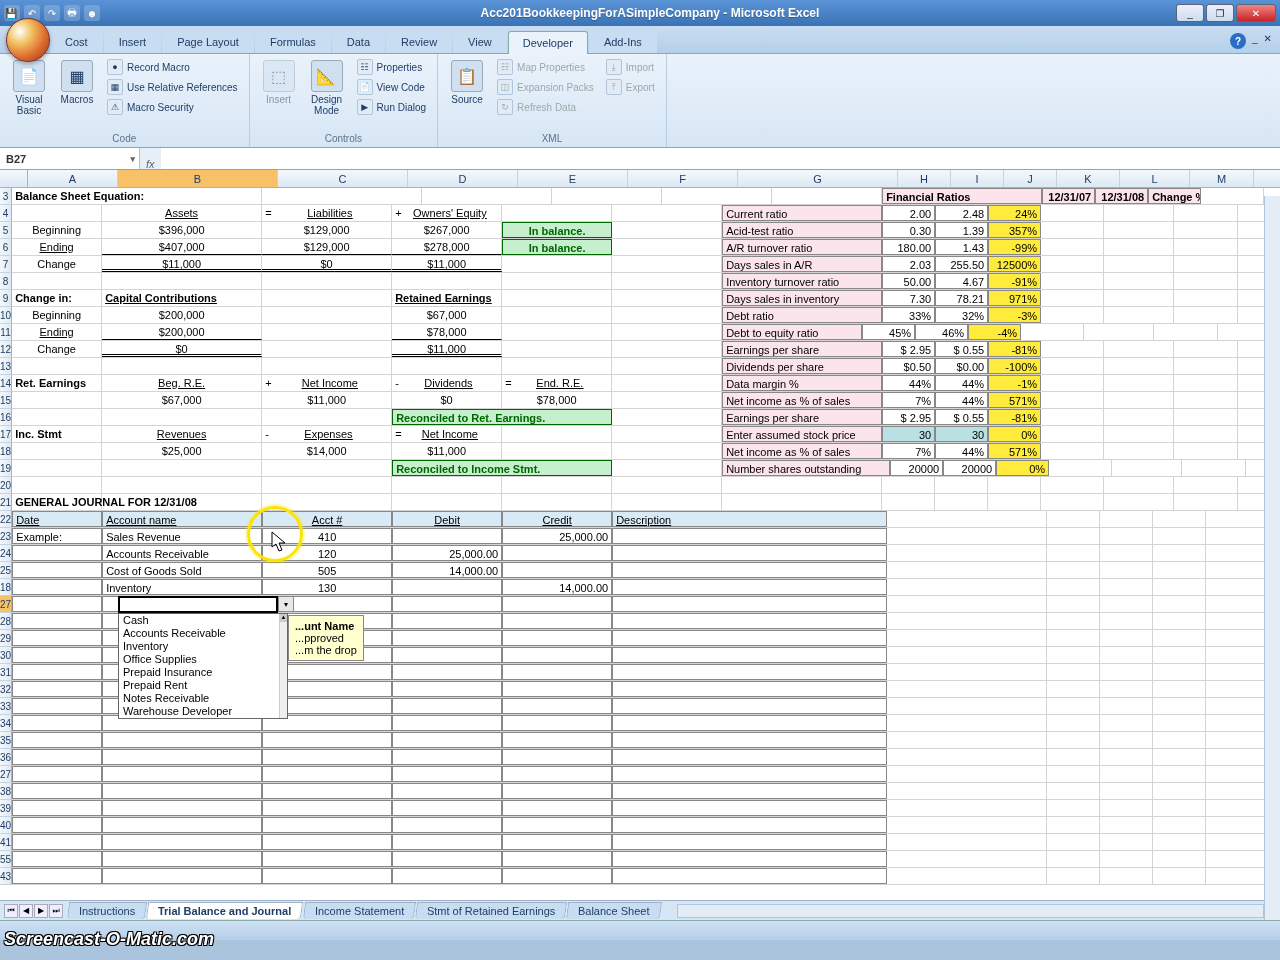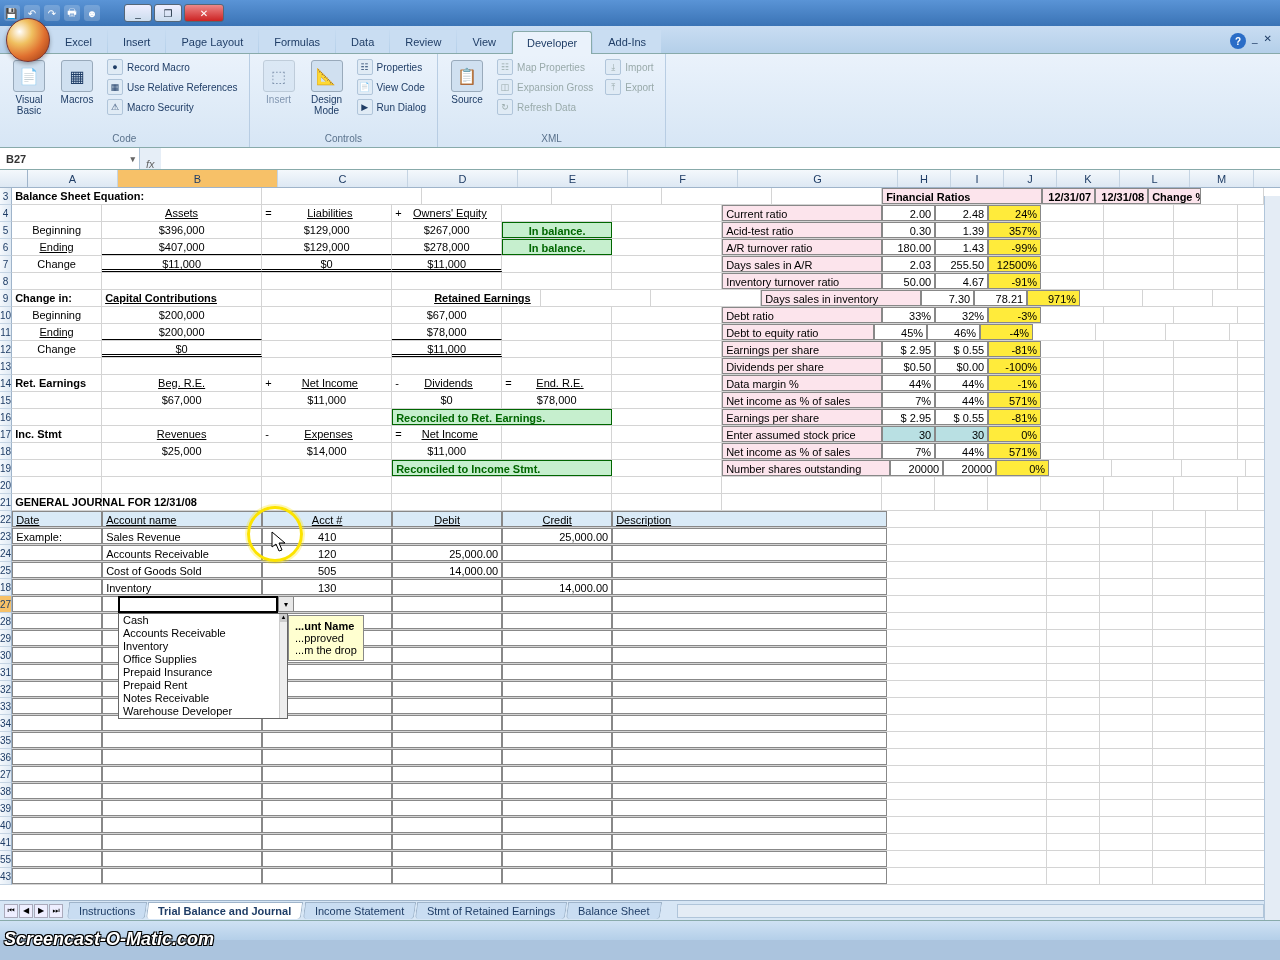--- a/index.html
+++ b/index.html
@@ -103,30 +103,31 @@
 <body>
 
 <div class="titlebar">
   <div class="title-left">
     <span class="qat-icon">💾</span>
     <span class="qat-icon">↶</span>
     <span class="qat-icon">↷</span>
     <span class="qat-icon">🖶</span>
     <span class="qat-icon">☻</span>
   </div>
+  <div class="title-center">Acc201BookkeepingForASimpleCompany - Microsoft Excel</div>
   <div class="title-right">
     <div class="win-btn">_</div>
     <div class="win-btn">❐</div>
     <div class="win-btn close">✕</div>
   </div>
 </div>
 
 <div class="office-row">
   <div class="office-btn"></div>
-  <div class="tab">Excel</div>
+  <div class="tab">Cost</div>
   <div class="tab">Insert</div>
   <div class="tab">Page Layout</div>
   <div class="tab">Formulas</div>
   <div class="tab">Data</div>
   <div class="tab">Review</div>
   <div class="tab">View</div>
   <div class="tab active">Developer</div>
   <div class="tab">Add-Ins</div>
   <div class="tab-right">
     <div class="help-icon">?</div>
@@ -196,21 +197,21 @@
           <div class="big-icon">📋</div>
           <span>Source</span>
         </div>
       <div class="small-btns">
         <div class="small-btn disabled">
             <span class="small-icon">☷</span>
             <span>Map Properties</span>
           </div>
         <div class="small-btn disabled">
             <span class="small-icon">◫</span>
-            <span>Expansion Gross</span>
+            <span>Expansion Packs</span>
           </div>
         <div class="small-btn disabled">
             <span class="small-icon">↻</span>
             <span>Refresh Data</span>
           </div>
       </div>
       <div class="small-btns">
         <div class="small-btn disabled">
             <span class="small-icon">⤓</span>
             <span>Import</span>
@@ -382,21 +383,21 @@
           <div class="cell r" style="width: 53px; border: 1px solid rgb(136, 136, 136);">4.67</div>
           <div class="cell r yellow" style="width: 53px; border: 1px solid rgb(136, 136, 136);">-91%</div>
           <div class="cell" style="width: 63px;"></div>
           <div class="cell" style="width: 70px;"></div>
           <div class="cell" style="width: 64px;"></div>
         </div>
         <div class="row">
           <div class="cell b" style="width: 90px;">Change in:</div>
           <div class="cell b u" style="width: 160px;">Capital Contributions</div>
           <div class="cell" style="width: 130px;"></div>
-          <div class="cell b u" style="width: 110px; margin-left: 39px;">Retained Earnings</div>
+          <div class="cell b u" style="width: 110px;">Retained Earnings</div>
           <div class="cell" style="width: 110px;"></div>
           <div class="cell" style="width: 110px;"></div>
           <div class="cell pink" style="width: 160px; border: 1px solid rgb(136, 136, 136);">Days sales in inventory</div>
           <div class="cell r" style="width: 53px; border: 1px solid rgb(136, 136, 136);">7.30</div>
           <div class="cell r" style="width: 53px; border: 1px solid rgb(136, 136, 136);">78.21</div>
           <div class="cell r yellow" style="width: 53px; border: 1px solid rgb(136, 136, 136);">971%</div>
           <div class="cell" style="width: 63px;"></div>
           <div class="cell" style="width: 70px;"></div>
           <div class="cell" style="width: 64px;"></div>
         </div>
@@ -415,21 +416,21 @@
           <div class="cell" style="width: 70px;"></div>
           <div class="cell" style="width: 64px;"></div>
         </div>
         <div class="row">
           <div class="cell u c" style="width: 90px;">Ending</div>
           <div class="cell c border-b" style="width: 160px;">$200,000</div>
           <div class="cell c" style="width: 130px;"></div>
           <div class="cell c border-b" style="width: 110px;">$78,000</div>
           <div class="cell c" style="width: 110px;"></div>
           <div class="cell" style="width: 110px;"></div>
-          <div class="cell pink" style="width: 152px; border: 1px solid rgb(136, 136, 136);">Debt to equity ratio</div>
+          <div class="cell pink" style="width: 140px; border: 1px solid rgb(136, 136, 136);">Debt to equity ratio</div>
           <div class="cell r" style="width: 53px; border: 1px solid rgb(136, 136, 136);">45%</div>
           <div class="cell r" style="width: 53px; border: 1px solid rgb(136, 136, 136);">46%</div>
           <div class="cell r yellow" style="width: 53px; border: 1px solid rgb(136, 136, 136);">-4%</div>
           <div class="cell" style="width: 63px;"></div>
           <div class="cell" style="width: 70px;"></div>
           <div class="cell" style="width: 64px;"></div>
         </div>
         <div class="row">
           <div class="cell c" style="width: 90px;">Change</div>
           <div class="cell c border-db" style="width: 160px;">$0</div>

